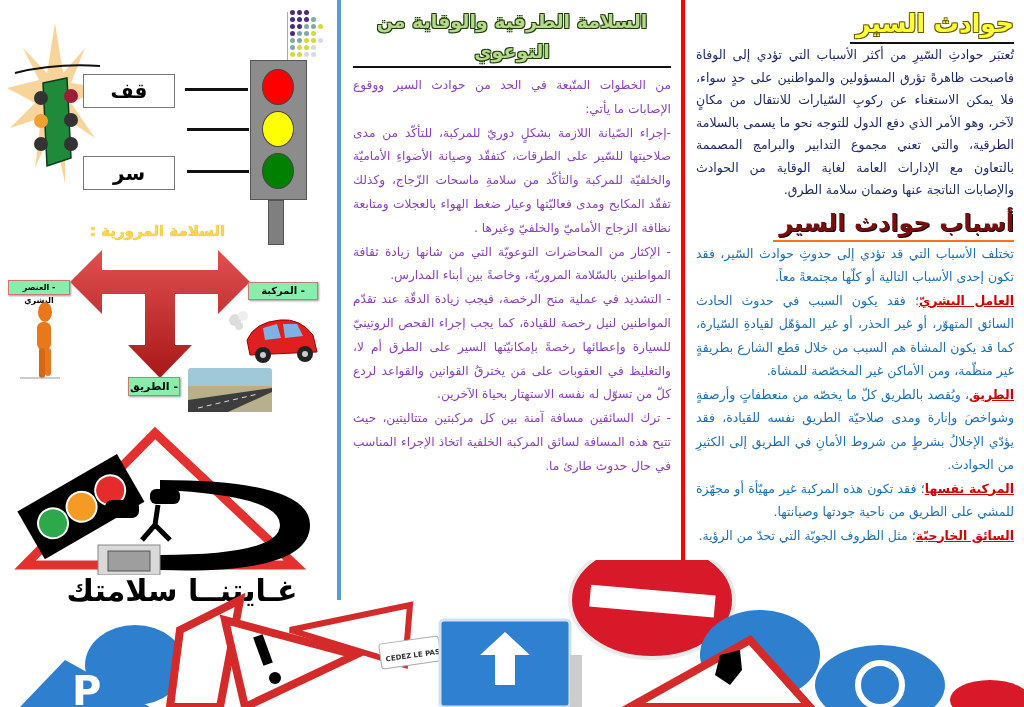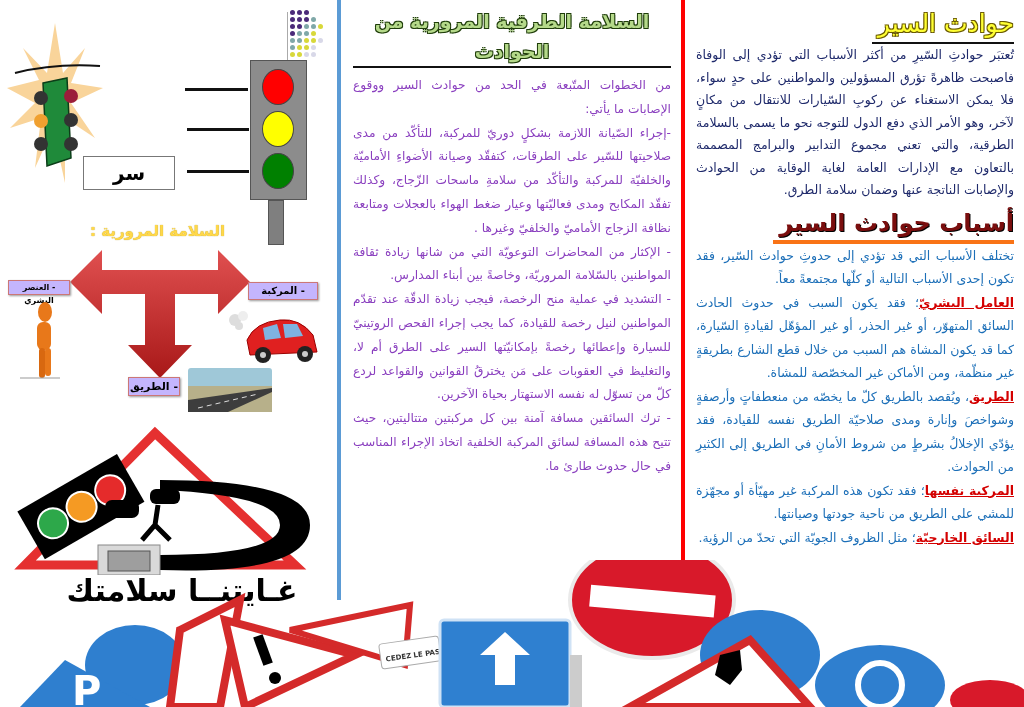--- a/index.html
+++ b/index.html
@@ -7,28 +7,28 @@
   body { position: relative; font-family: "DejaVu Sans", sans-serif; }
 
   .col { position: absolute; top: 0; direction: rtl; }
   .divider { position: absolute; top: 0; width: 4px; }
   #div-blue { left: 337px; height: 600px; background: #5b9bd5; }
   #div-red { left: 681px; height: 560px; background: #ff0000; }
 
   
   #col-right { left: 688px; width: 330px; padding: 6px 4px 0 8px; }
   .title-yellow {
-    font-family: "DejaVu Sans", sans-serif; font-weight: normal; font-size: 25px;
+    font-family: "DejaVu Sans", sans-serif; font-weight: bold; font-size: 25px;
     color: #ffff33; text-shadow: 0 0 1px #6b5b00, 1px 1px 0 #6b5b00, -1px -1px 0 #6b5b00, 1px -1px 0 #6b5b00, -1px 1px 0 #6b5b00;
     text-align: right; border-bottom: 2px solid #111; display: inline-block; float: right; padding: 0 0 0 6px; line-height: 36px;
   }
   .title-dark {
     font-family: "DejaVu Sans", sans-serif; font-weight: bold; font-size: 24px;
     color: #7a0e0e; text-shadow: 1px 1px 0 #000;
-    border-bottom: 4px solid #f97316; display: inline-block; float: right; line-height: 34px; padding-left: 6px;
+    border-bottom: 2px solid #f97316; display: inline-block; float: right; line-height: 34px; padding-left: 6px;
   }
   .clear { clear: both; }
   .para-navy { font-size: 12.5px; line-height: 22.5px; color: #1f2a6b; text-align: justify; text-align-last: right; }
   .para-blue { font-size: 12.5px; line-height: 23.5px; color: #1c6fb8; text-align: justify; text-align-last: right; }
   .kw { color: #d40000; font-weight: bold; text-decoration: underline; }
 
   
   #col-mid { left: 345px; width: 332px; padding: 6px 6px 0 8px; }
   .title-green {
     font-family: "DejaVu Sans", sans-serif; font-weight: bold; font-size: 19px;
@@ -47,21 +47,21 @@
   .big-light { position: absolute; left: 250px; top: 60px; width: 57px; height: 140px; background: #8c8c8c; border: 1px solid #555; }
   .big-light .lamp { position: absolute; left: 11px; width: 32px; height: 36px; border-radius: 50%; border: 1px solid #444; }
   .pole { position: absolute; left: 268px; top: 200px; width: 16px; height: 45px; background: #7f7f7f; border: 1px solid #555; }
   .dots { position: absolute; left: 290px; top: 10px; }
   .dots span { position: absolute; width: 5px; height: 5px; border-radius: 50%; }
   .road-title {
     position: absolute; left: 90px; top: 222px; font-size: 15px; font-weight: bold; color: #ffd84a;
     text-shadow: 0 0 1px #a88a00; direction: rtl; text-align: center;
   }
   .tag {
-    position: absolute; background: #c4b5fd; border: 1px solid #c77; font-weight: bold; color: #000; direction: rtl;
+    position: absolute; background: #86efac; border: 1px solid #c77; font-weight: bold; color: #000; direction: rtl;
     text-align: center; box-shadow: 1px 1px 2px #999;
   }
   .slogan { position: absolute; left: 0; top: 573px; width: 300px; text-align: center; font-size: 30px; font-weight: bold; color: #000; direction: rtl; letter-spacing: 2px; margin-left: 32px; }
 
   
   #signs { position: absolute; left: 0; top: 560px; width: 1024px; height: 147px; overflow: hidden; }
 </style>
 </head>
 <body>
 
@@ -83,21 +83,21 @@
   </p>
   <p class="para-blue">
     <span class="kw">المركبة نفسها</span><span>؛ فقد تكون هذه المركبة غير مهيّأة أو مجهّزة للمشي على الطريق من ناحية جودتها وصيانتها.</span>
   </p>
   <p class="para-blue">
     <span class="kw">السائق الخارجيّة</span><span>؛ مثل الظروف الجويّة التي تحدّ من الرؤية.</span>
   </p>
 </section>
 
 <section class="col" id="col-mid">
-  <h1 class="title-green">السلامة الطرقية المرورية من الحوادث</h1>
+  <h1 class="title-green">السلامة الطرقية والوقاية من التوعوي</h1>
   <p class="para-purple">من الخطوات المتّبعة في الحد من حوادث السير ووقوع الإصابات ما يأتي:</p>
   <p class="para-purple">-إجراء الصّيانة اللازمة بشكلٍ دوريّ للمركبة، للتأكّد من مدى صلاحيتها للسّير على الطرقات، كتفقّد وصيانة الأضواءِ الأماميّة والخلفيّة للمركبة والتأكّد من سلامةِ ماسحات الزّجاج، وكذلك تفقّد المكابح ومدى فعاليّتها وعيار ضغط الهواء بالعجلات ومتابعة نظافة الزجاج الأماميّ والخلفيّ وغيرها .</p>
   <p class="para-purple">- الإكثار من المحاضرات التوعويّة التي من شانها زيادة ثقافة المواطنين بالسّلامة المروريّة، وخاصةً بين أبناء المدارس.</p>
   <p class="para-purple">- التشديد في عملية منح الرخصة، فيجب زيادة الدقّة عند تقدّم المواطنين لنيل رخصة للقيادة، كما يجب إجراء الفحص الروتينيّ للسيارة وإعطائها رخصةً بإمكانيّتها السير على الطرق أم لا، والتغليظ في العقوبات على مَن يخترقُ القوانين والقواعد لردع كلّ من تسوّل له نفسه الاستهتار بحياة الآخرين.</p>
   <p class="para-purple">- ترك السائقين مسافة آمنة بين كل مركبتين متتاليتين، حيث تتيح هذه المسافة لسائق المركبة الخلفية اتخاذ الإجراء المناسب في حال حدوث طارئ ما.</p>
 </section>
 
 <section class="col" id="col-left">
 
   <div class="dots">
@@ -138,20 +138,21 @@
     <path d="M10 55 Q50 45 95 48" stroke="#111" stroke-width="2" fill="none"></path>
     <polygon points="38,65 62,60 66,140 42,148" fill="#1f8a3a" stroke="#0b3d18" stroke-width="1.5"></polygon>
     <circle cx="36" cy="80" r="7" fill="#333"></circle>
       <circle cx="66" cy="78" r="7" fill="#9b1d3a"></circle>
     <circle cx="36" cy="103" r="7" fill="#f0a030"></circle>
       <circle cx="66" cy="102" r="7" fill="#333"></circle>
     <circle cx="36" cy="126" r="7" fill="#333"></circle>
       <circle cx="66" cy="126" r="7" fill="#333"></circle>
   </svg>
 
+  <div class="signal-box" style="top:74px">قف</div>
   <div class="signal-box" style="top:156px">سر</div>
   <div class="signal-line" style="left:185px;top:88px;width:63px"></div>
   <div class="signal-line" style="left:187px;top:128px;width:62px"></div>
   <div class="signal-line" style="left:187px;top:170px;width:62px"></div>
 
   <div class="big-light">
     <div class="lamp" style="top:8px;background:#ff0000"></div>
     <div class="lamp" style="top:50px;background:#ffff00"></div>
     <div class="lamp" style="top:92px;background:#008000"></div>
   </div>

